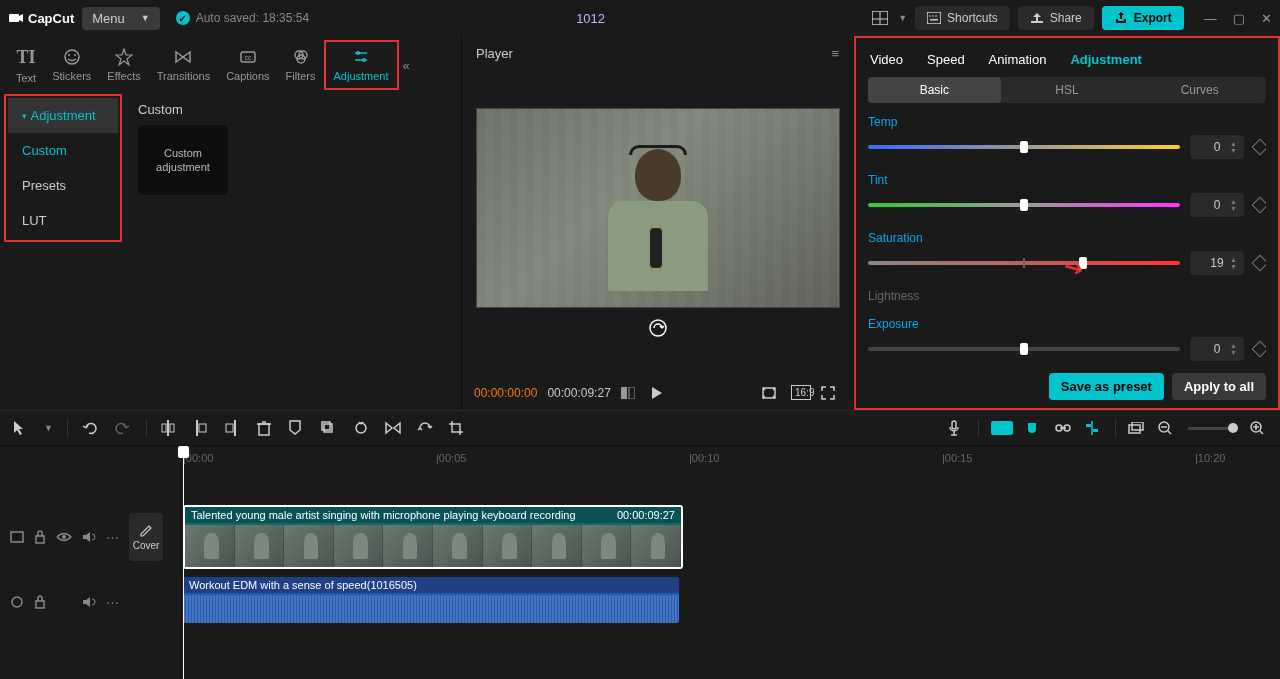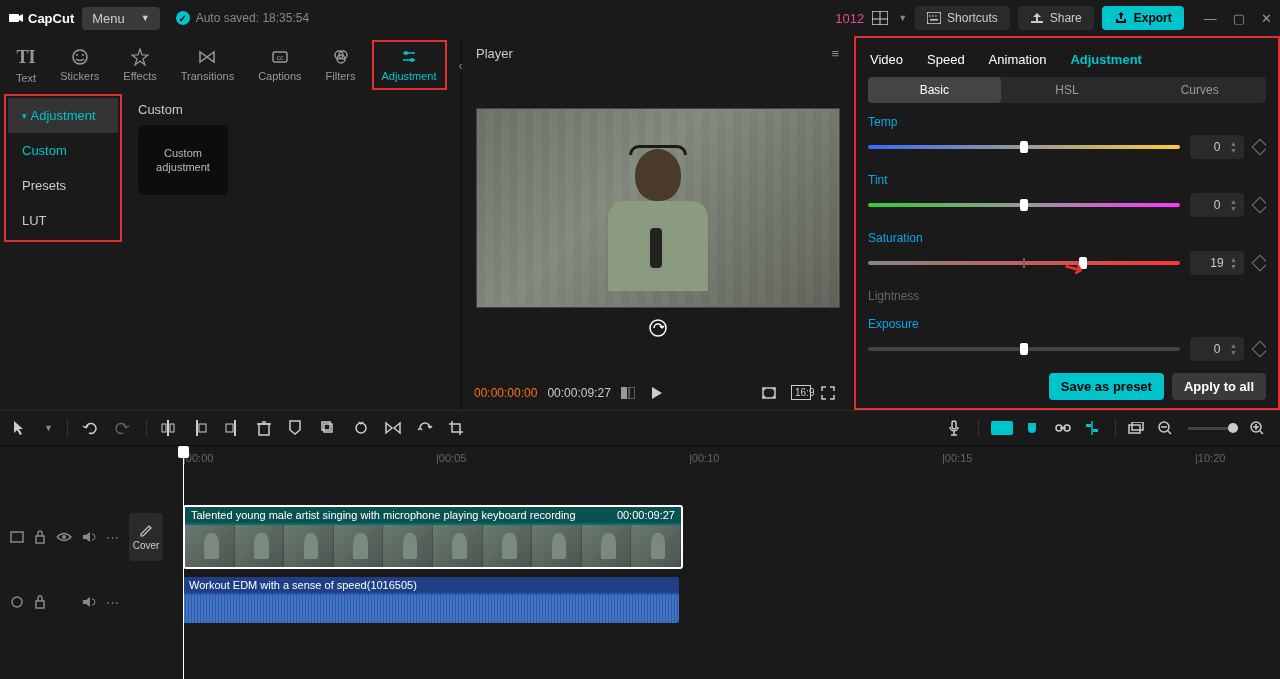--- a/index.html
+++ b/index.html
@@ -4,32 +4,32 @@
 <style>
 * { margin: 0; padding: 0; box-sizing: border-box; font-family: -apple-system, BlinkMacSystemFont, "Segoe UI", sans-serif; }
 body { background: #0d0d0d; color: #ccc; width: 1280px; height: 679px; overflow: hidden; font-size: 13px; }
 
 
 .titlebar { height: 36px; background: #1a1a1a; display: flex; align-items: center; padding: 0 8px; gap: 8px; }
 .logo { display: flex; align-items: center; gap: 4px; font-weight: 600; color: #fff; font-size: 13px; }
 .menu-btn { background: #3a3a3a; color: #ccc; padding: 4px 10px; border-radius: 4px; display: flex; align-items: center; gap: 16px; }
 .autosave { display: flex; align-items: center; gap: 6px; color: #888; font-size: 12px; margin-left: 8px; }
 .autosave-check { width: 14px; height: 14px; border-radius: 50%; background: #00c4cc; display: flex; align-items: center; justify-content: center; color: #000; font-size: 10px; font-weight: bold; }
-.title-center { flex: 1; text-align: right; color: #ec4899; font-weight: 500; }
+.title-center { flex: 1; text-align: center; color: #c4b5fd; font-weight: 500; }
 .title-right { display: flex; align-items: center; gap: 8px; }
 .tb-btn { background: #2a2a2a; color: #ccc; padding: 5px 12px; border-radius: 4px; display: flex; align-items: center; gap: 6px; font-size: 12px; }
 .tb-btn.export { background: #00c4cc; color: #000; font-weight: 600; }
 .win-controls { display: flex; gap: 16px; margin-left: 12px; color: #999; }
 
 
 .main { display: flex; height: 374px; }
 
 
 .left-panel { width: 462px; background: #1a1a1a; display: flex; flex-direction: column; border-right: 1px solid #0d0d0d; }
-.tool-tabs { display: flex; padding: 4px 8px 0 8px; align-items: center; gap: 8px; }
+.tool-tabs { display: flex; padding: 4px 8px 0 8px; align-items: center; }
 .tool-tab { display: flex; flex-direction: column; align-items: center; padding: 6px 8px; gap: 4px; color: #999; font-size: 11px; cursor: pointer; }
 .tool-tab.active { color: #00c4cc; border: 2px solid #e03030; }
 .tool-tab-icon { font-size: 18px; }
 .collapse-icon { color: #888; margin-left: 4px; }
 
 .left-body { display: flex; flex: 1; }
 .sidebar { width: 126px; background: #1a1a1a; padding: 4px; }
 .sidebar-box { border: 2px solid #e03030; padding: 2px; }
 .sidebar-item { padding: 10px 14px; color: #ccc; cursor: pointer; font-size: 13px; }
 .sidebar-item.header { background: #333; color: #00c4cc; display: flex; align-items: center; gap: 4px; }

